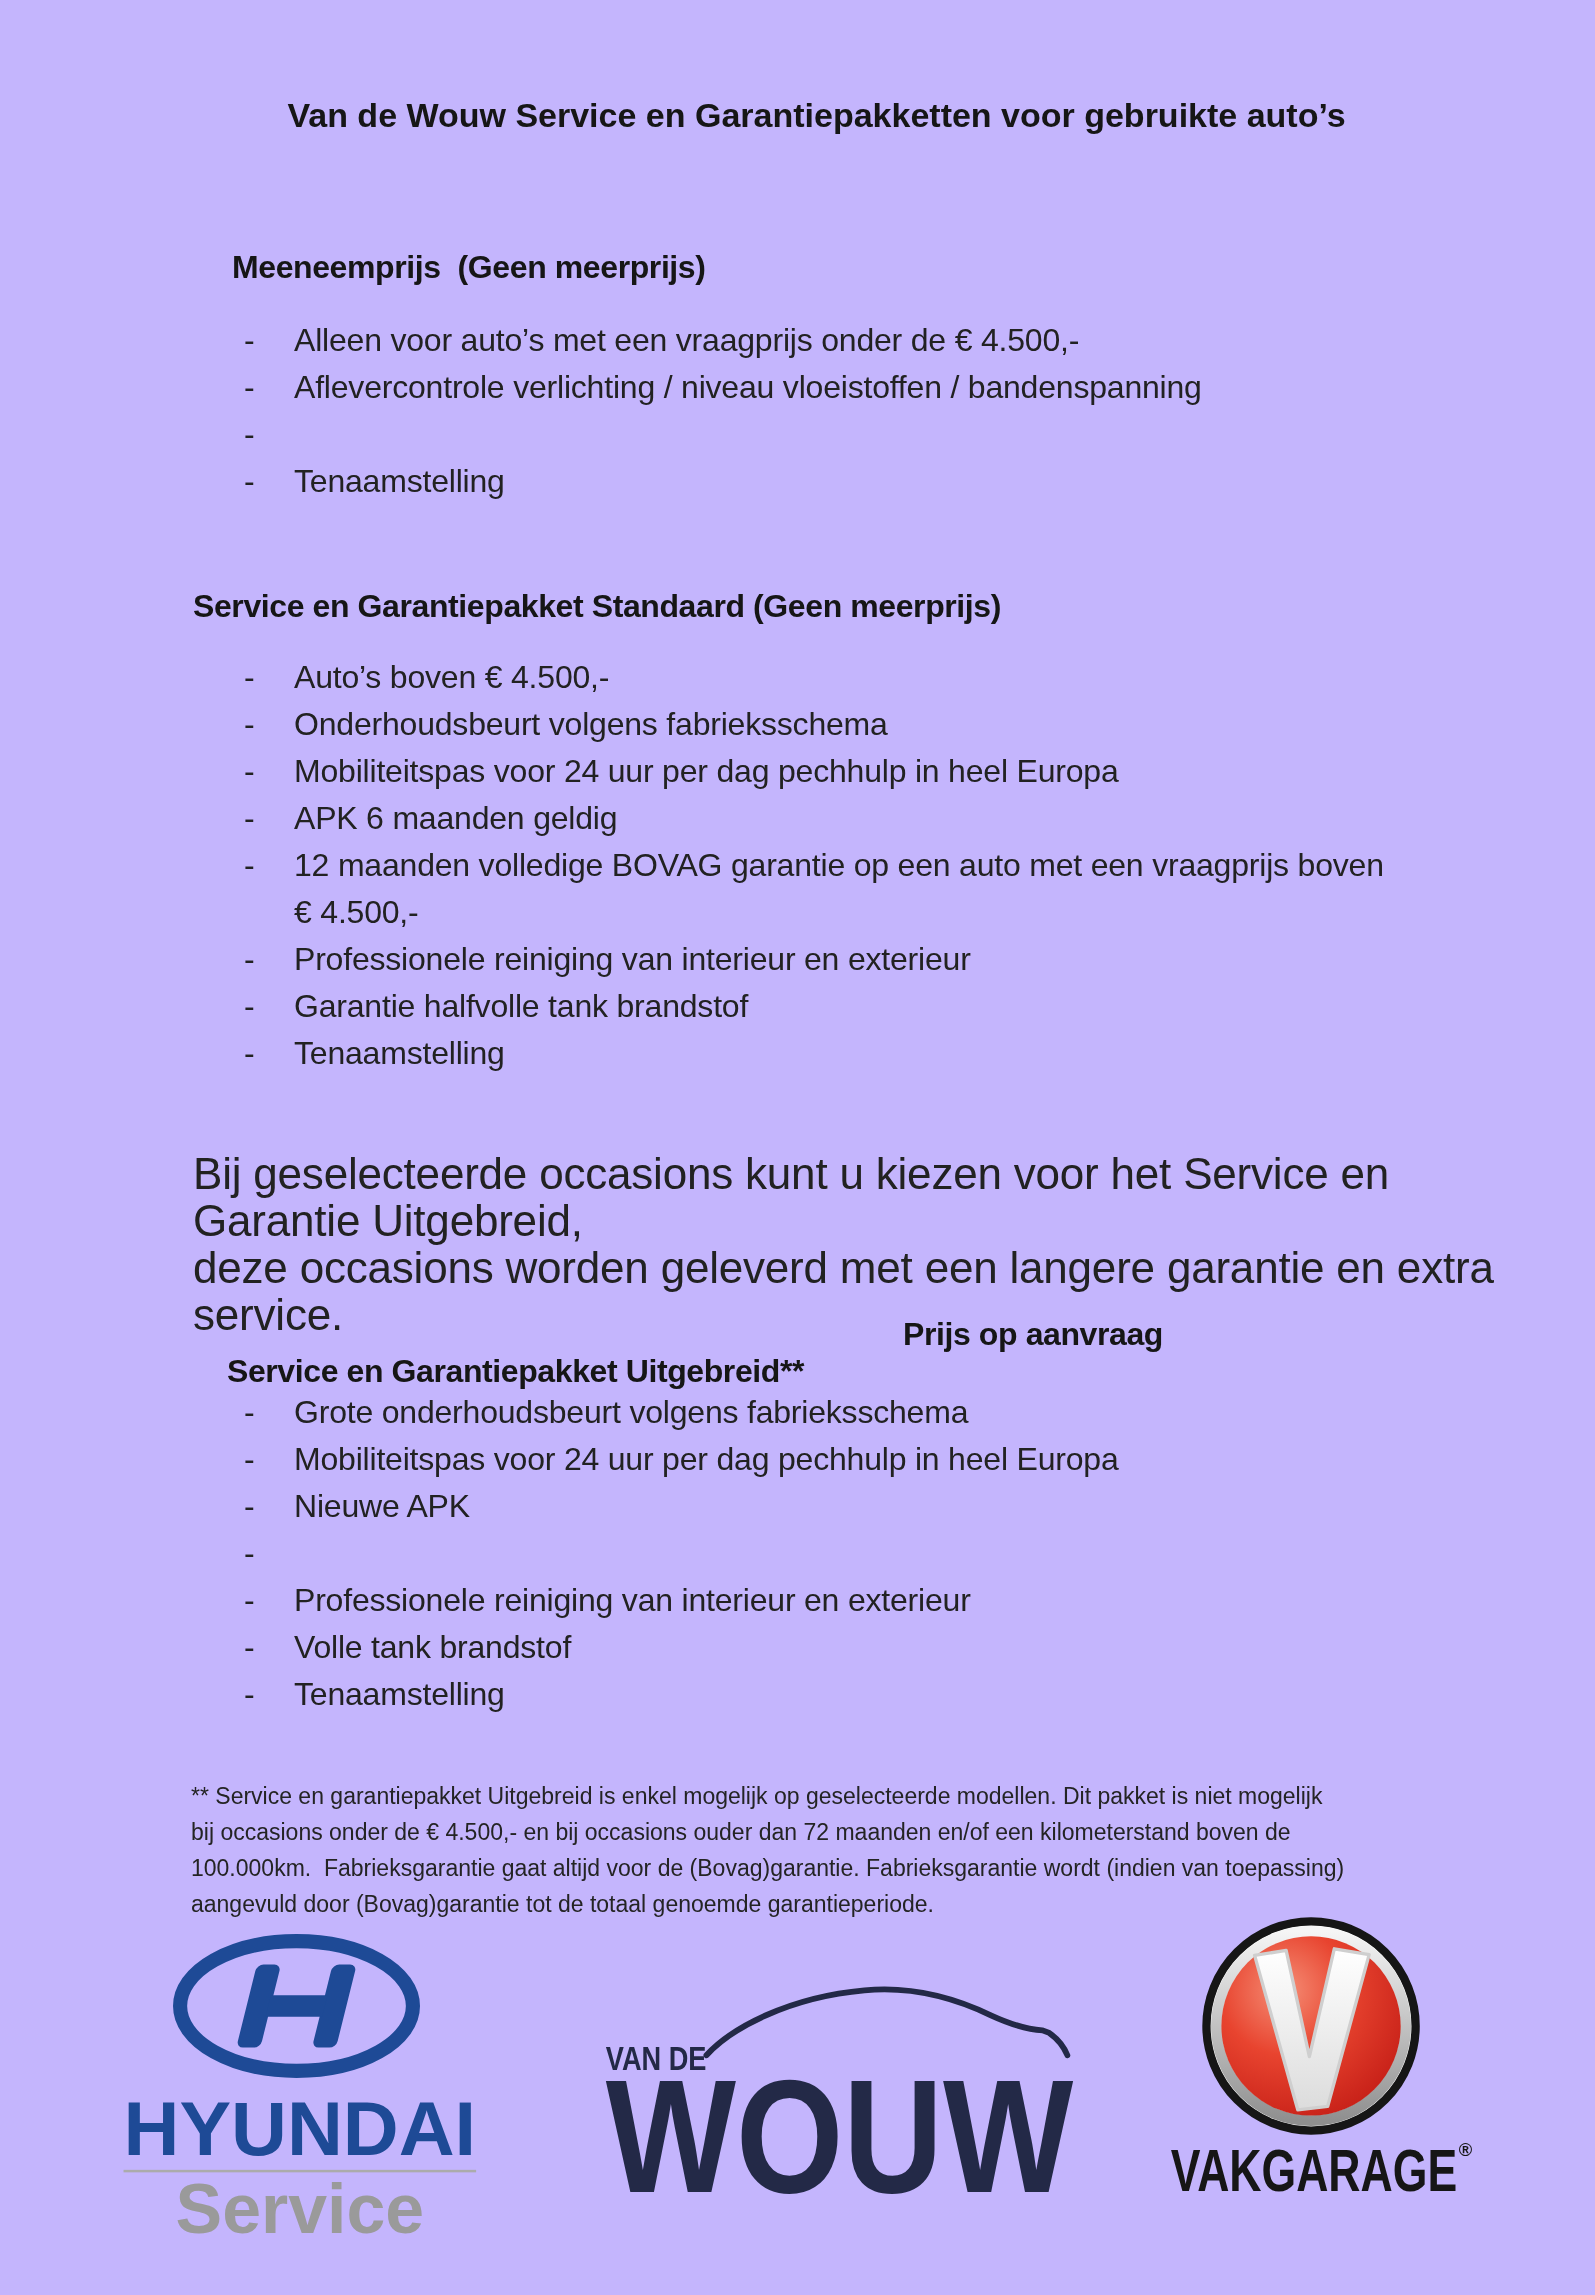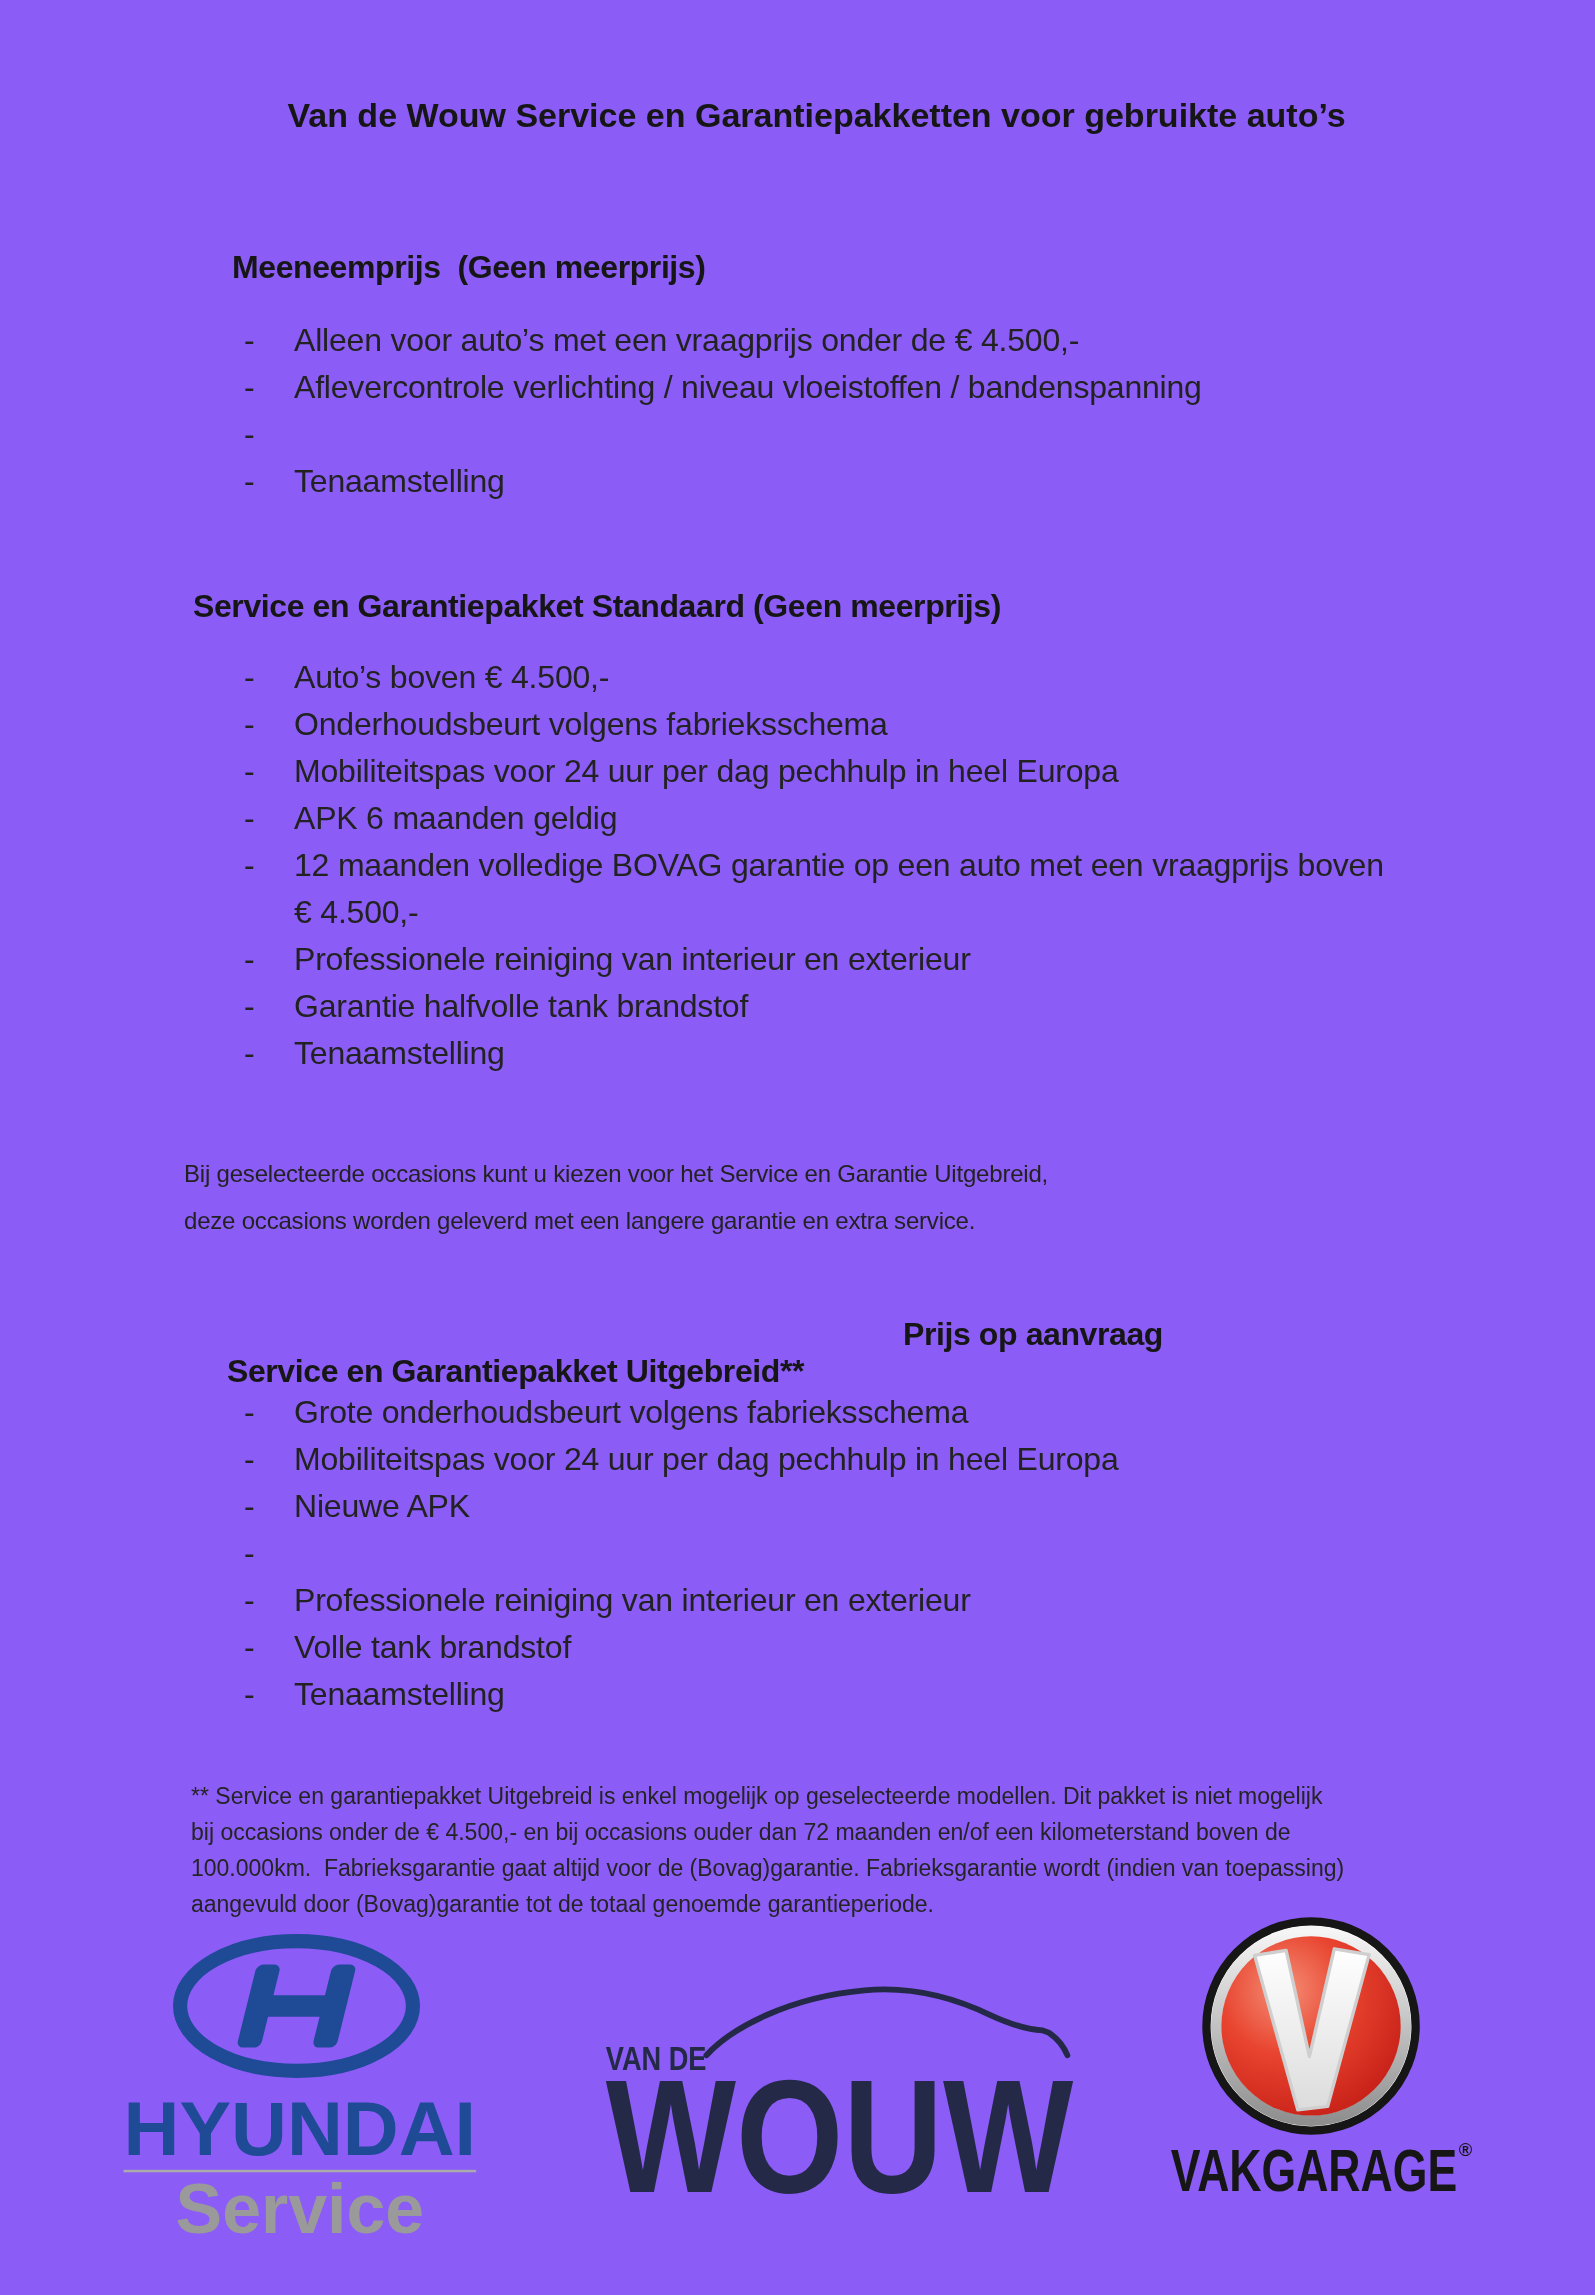--- a/index.html
+++ b/index.html
@@ -1,19 +1,19 @@
 <!DOCTYPE html>
 <html style="font-size:13.3px"><head>
 <meta charset="utf-8">
 <style>
   html,body{margin:0;padding:0;background:#e9e9e9;}
   .page{
     position:relative;
     width:1596px;height:2295px;
-    background:#8b5cf6;
+    background:#c4b5fd;
     font-family:"Liberation Sans", sans-serif;
     color:#222222;
     overflow:hidden;
   }
   .doc-title{
     position:absolute;top:96px;left:37px;width:1559px;
     text-align:center;
     font-size:34px;font-weight:bold;color:#161616;
     white-space:pre-wrap;
   }
@@ -27,22 +27,22 @@
   .h3{top:1316px;width:1330px;}
   .price-note{position:absolute;left:710px;top:0;font-size:32px;font-weight:bold;color:#161616;white-space:pre;}
   .blist{position:absolute;left:244px;width:1297px;}
   .l1{top:317px;}
   .l2{top:654px;}
   .l3{top:1389px;}
   .li{display:flex;font-size:32px;line-height:47px;color:#222;}
   .dash{width:50px;flex:0 0 50px;}
   .li-text{white-space:pre-wrap;letter-spacing:-0.2px;}
   .paragraph{
-    position:absolute;left:184px;top:1150px;width:1330px;
-    font-size:24px;line-height:47px;color:#222;
+    position:absolute;left:193px;top:1150px;width:1330px;
+    font-size:44px;line-height:47px;color:#222;
     white-space:pre-wrap;letter-spacing:-0.2px;
   }
   .footnote{
     position:absolute;left:191px;top:1778px;width:1297px;
     font-size:23px;line-height:36px;color:#242424;
     white-space:pre-wrap;
   }
   .logo{position:absolute;}
   .logo-hyundai{left:116px;top:1932px;}
   .logo-wouw{left:590px;top:1982px;}

